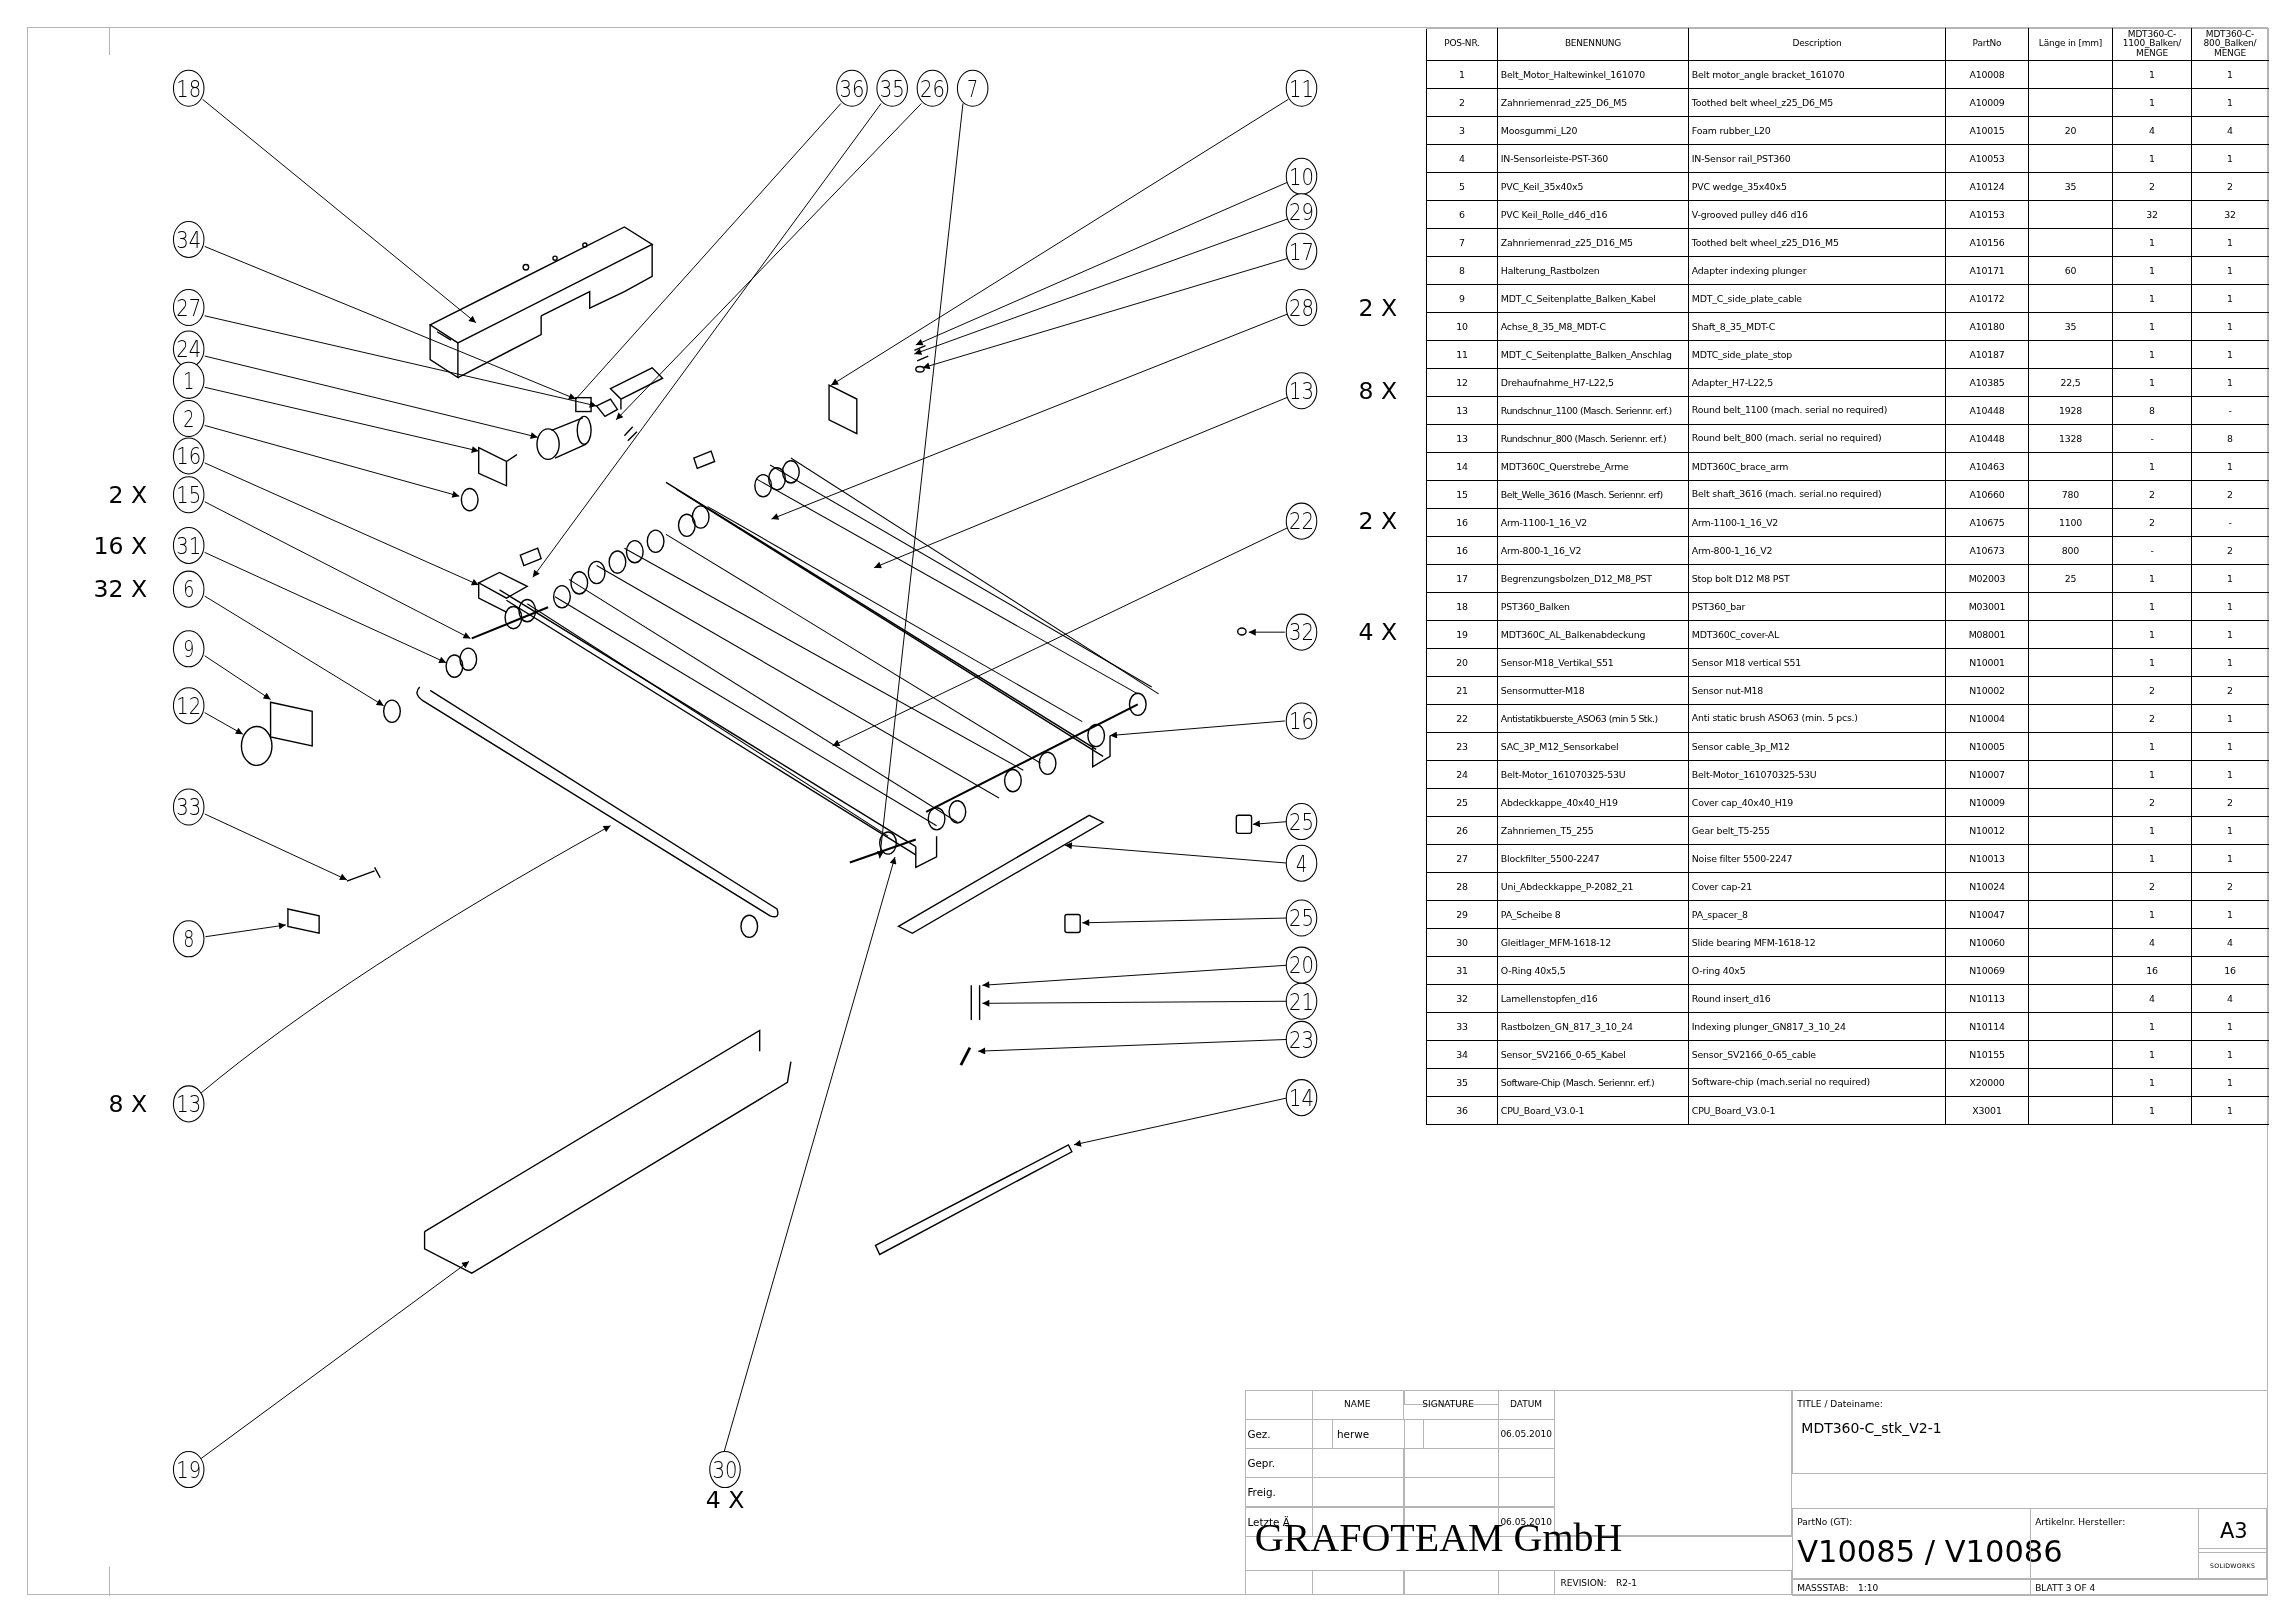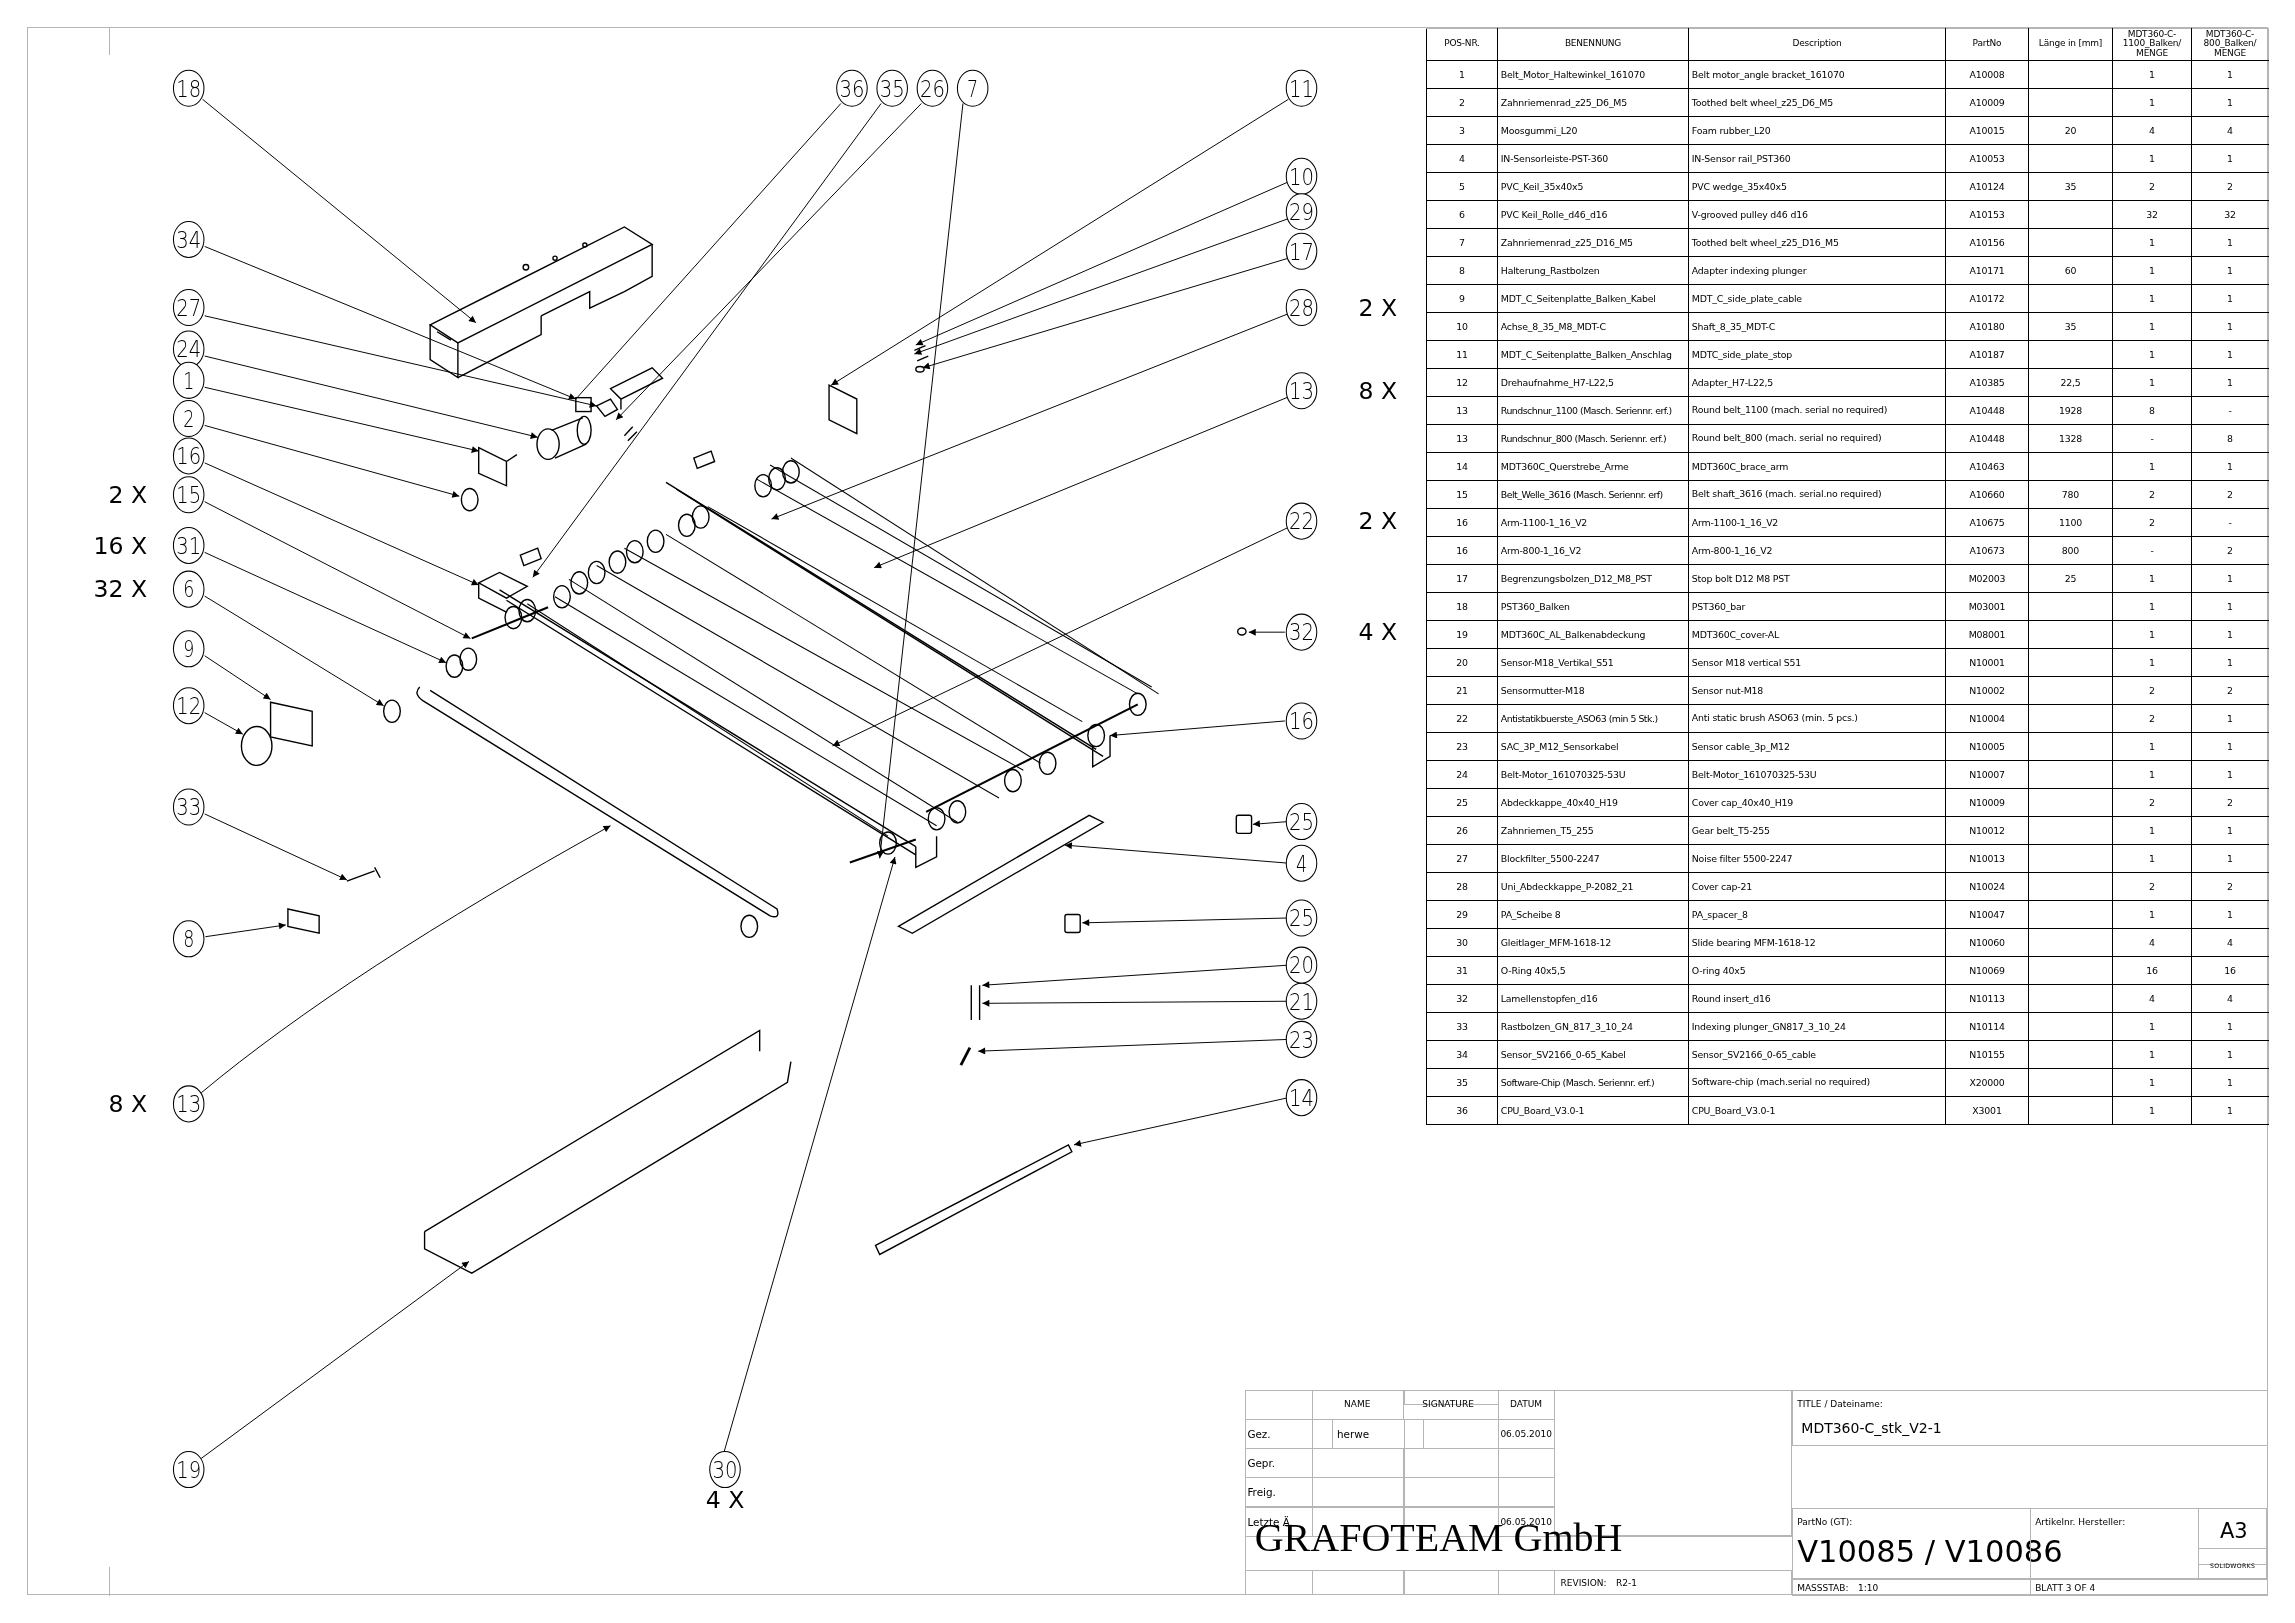--- a/index.html
+++ b/index.html
@@ -788,32 +788,32 @@
 
   <div class="tb-cell" style="left:0;top:180px;width:68px;height:25px"></div>
   <div class="tb-cell" style="left:67px;top:180px;width:92px;height:25px"></div>
   <div class="tb-cell" style="left:159px;top:180px;width:95px;height:25px"></div>
   <div class="tb-cell" style="left:253px;top:180px;width:57px;height:25px"></div>
   <div class="tb-cell" style="left:309px;top:180px;width:238px;height:25px">
     <span class="tb-txt tb-small" style="left:5.6px;top:7px">REVISION:</span>
     <span class="tb-txt tb-small" style="left:61px;top:7px">R2-1</span>
   </div>
 
-  <div class="tb-cell" style="left:547px;top:0;width:476px;height:56px">
+  <div class="tb-cell" style="left:547px;top:0;width:476px;height:84px">
     <span class="tb-txt tb-small" style="left:4.2px;top:8.3px">TITLE / Dateiname:</span>
     <span class="tb-txt" style="left:8.3px;top:29px;font-size:14px">MDT360-C_stk_V2-1</span>
   </div>
   <div class="tb-cell" style="left:547px;top:118px;width:239px;height:71px">
     <span class="tb-txt tb-small" style="left:4.2px;top:8.3px">PartNo (GT):</span>
     <span class="tb-txt partno-big" style="left:4.2px;top:25px">V10085 / V10086</span>
   </div>
   <div class="tb-cell" style="left:785px;top:118px;width:169px;height:71px">
     <span class="tb-txt tb-small" style="left:4.2px;top:8.3px">Artikelnr. Hersteller:</span>
   </div>
-  <div class="tb-cell" style="left:953px;top:118px;width:69px;height:57px">
+  <div class="tb-cell" style="left:953px;top:118px;width:69px;height:45px">
     <span class="tb-txt a3" style="left:21px;top:9.7px">A3</span>
   </div>
   <div class="tb-cell" style="left:953px;top:158px;width:69px;height:31px">
     <span class="tb-txt sw" style="left:11px;top:12.5px">SOLIDWORKS</span>
   </div>
   <div class="tb-cell" style="left:547px;top:189px;width:239px;height:16.7px">
     <span class="tb-txt tb-small" style="left:4.2px;top:2.8px">MASSSTAB:</span>
     <span class="tb-txt tb-small" style="left:65px;top:2.8px">1:10</span>
   </div>
   <div class="tb-cell" style="left:785px;top:189px;width:238px;height:16.7px">

